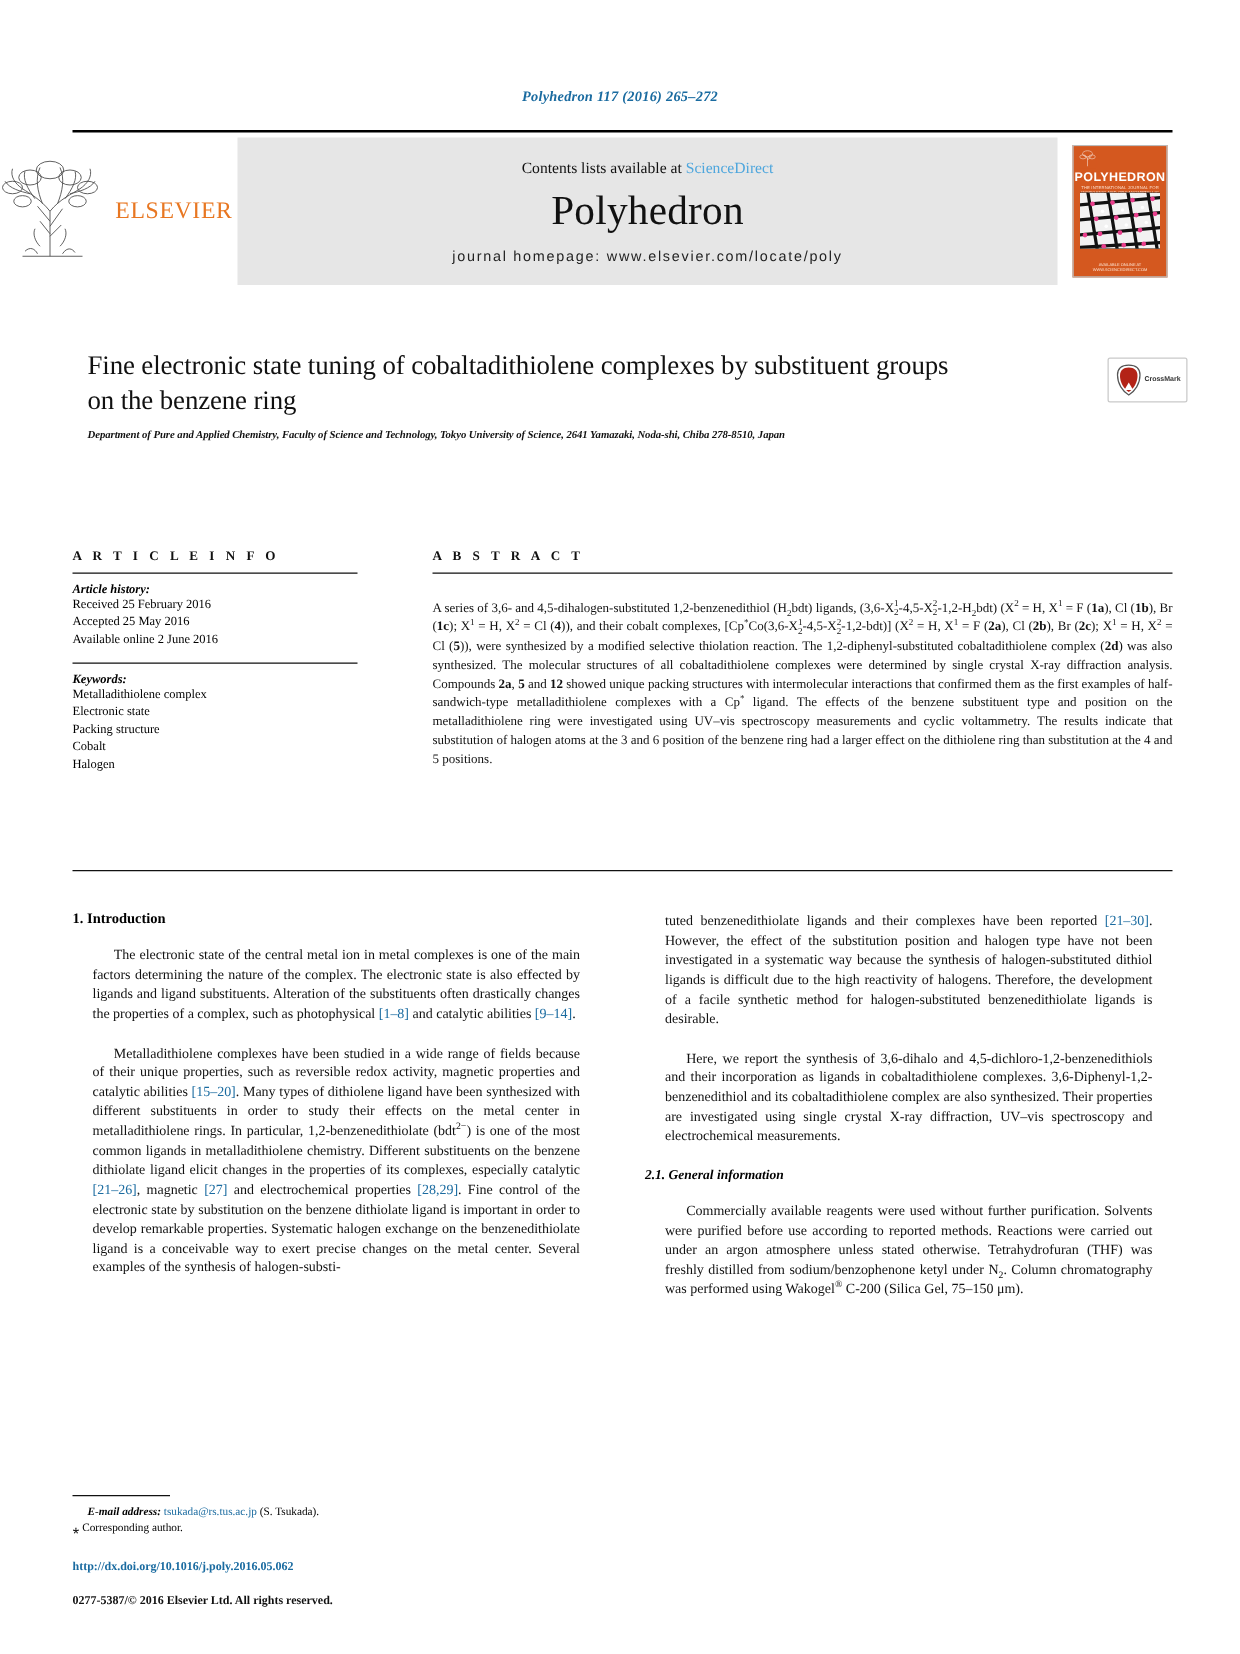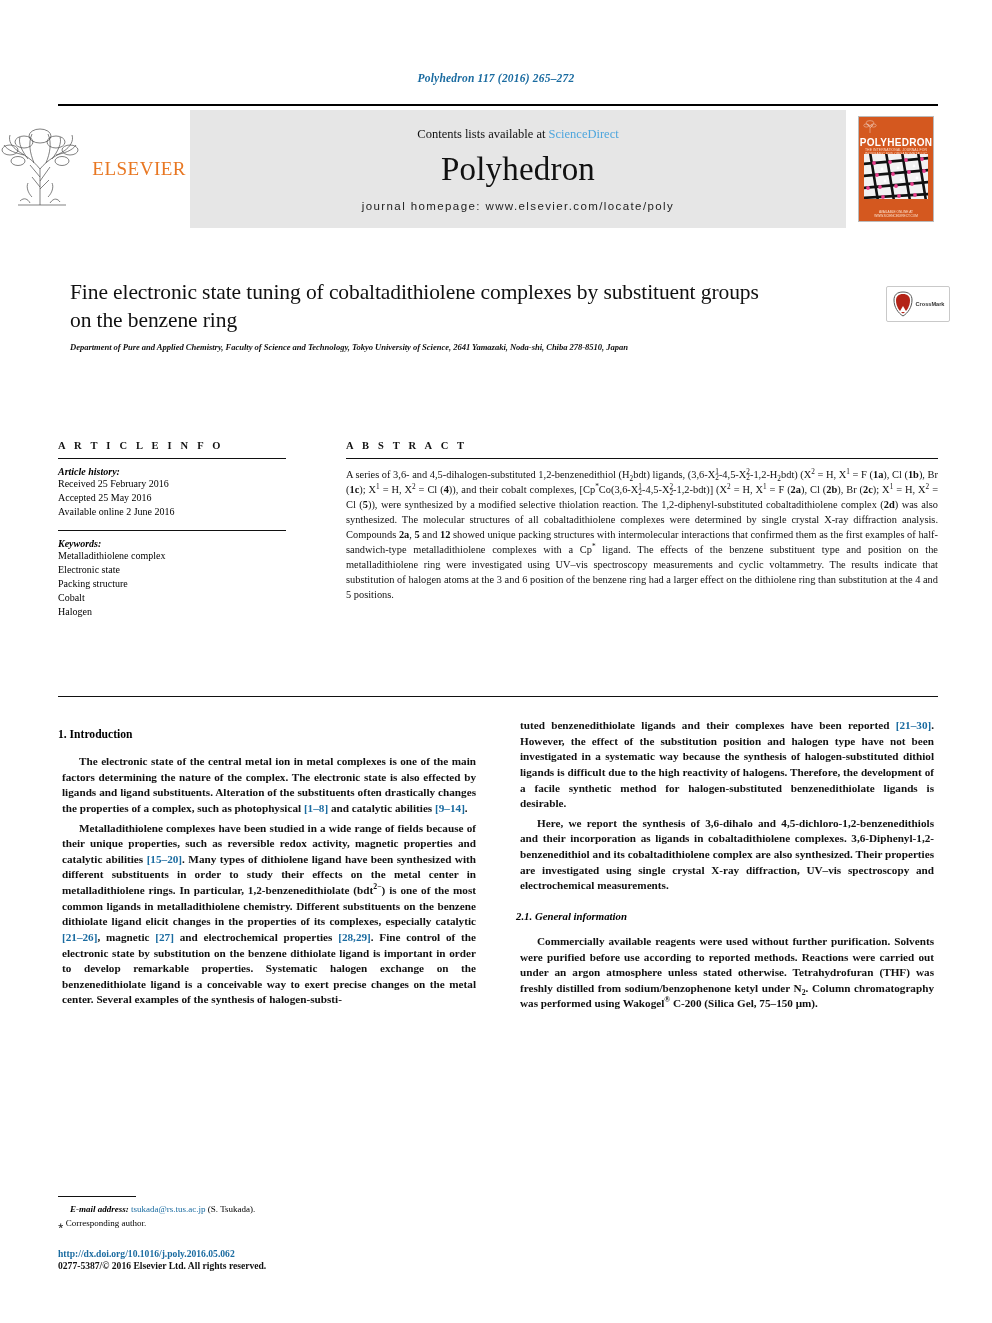--- a/index.html
+++ b/index.html
@@ -109,52 +109,52 @@
   .sec-label{
     font-family:"Liberation Serif",serif;font-size:10.5px;font-weight:bold;
     letter-spacing:3.2px;color:#111;
   }
   .rule{border-top:1px solid #111;margin-top:7px;}
   .rule-thin{border-top:1px solid #111;margin-top:10px;}
   .info-sub{font-size:10px;font-style:italic;font-weight:bold;margin-top:7px;}
   .info-line{font-size:10px;line-height:1.38;}
   .kw-group{margin-top:12px;}
   .abs-body{
-    font-size:10.4px;line-height:1.44;text-align:justify;margin-top:9px;color:#111;
+    font-size:10.4px;line-height:1.44;text-align:justify;margin-top:21px;color:#111;
   }
   .abs-copy{font-size:10.4px;text-align:right;margin-top:9px;}
   sub,sup{font-size:70%;line-height:0;}
   .supsub{display:inline-block;vertical-align:-0.32em;font-size:70%;line-height:.92;text-align:left;}
   .supsub i{display:block;font-style:normal;}
 
   
   .bodyarea{position:absolute;left:58px;top:714px;width:880px;height:560px;}
   .bodytop{border-top:1px solid #111;width:880px;position:absolute;top:-18px;left:0;}
   .cols{display:flex;gap:36px;}
   .col{width:422px;}
   .h1{font-size:11.6px;font-weight:bold;margin:18px 0 13px 0;}
   .h1.first{margin-top:14px;}
   .h2{font-size:10.8px;font-weight:bold;font-style:italic;margin:16px 0 12px 0;}
   p.txt{
-    font-size:11.2px;line-height:1.395;text-align:justify;margin:4px;
-    text-indent:17px;color:#111;font-weight:bold;
+    font-size:11.2px;line-height:1.395;text-align:justify;margin:16px;
+    text-indent:17px;color:#111;
   }
   p.txt + p.txt{margin-top:0;}
   a.cite,.cite{color:#1a6ba0;text-decoration:none;}
 
   
   .footnote{position:absolute;left:58px;top:1196px;width:422px;}
   .fn-rule{border-top:1px solid #111;width:78px;margin-bottom:6px;}
   .fn-line{font-size:9px;line-height:1.4;padding-left:12px;text-indent:-12px;}
   .fn-line .lbl{font-style:italic;font-weight:bold;}
   .fn-star{font-size:10px;}
 
   .docfooter{position:absolute;left:58px;top:1248px;width:500px;}
   .doi{font-size:9.6px;color:#1a6ba0;font-weight:bold;}
-  .issn{font-size:9.6px;font-weight:bold;margin-top:1px;color:#111;}
+  .issn{font-size:9.6px;font-weight:bold;margin-top:16px;color:#111;}
 </style>
 </head>
 <body>
 
 <div class="page">
 
   <div class="runhead">Polyhedron 117 (2016) 265–272</div>
 
   <div class="masthead">
     <div class="mast-inner">

